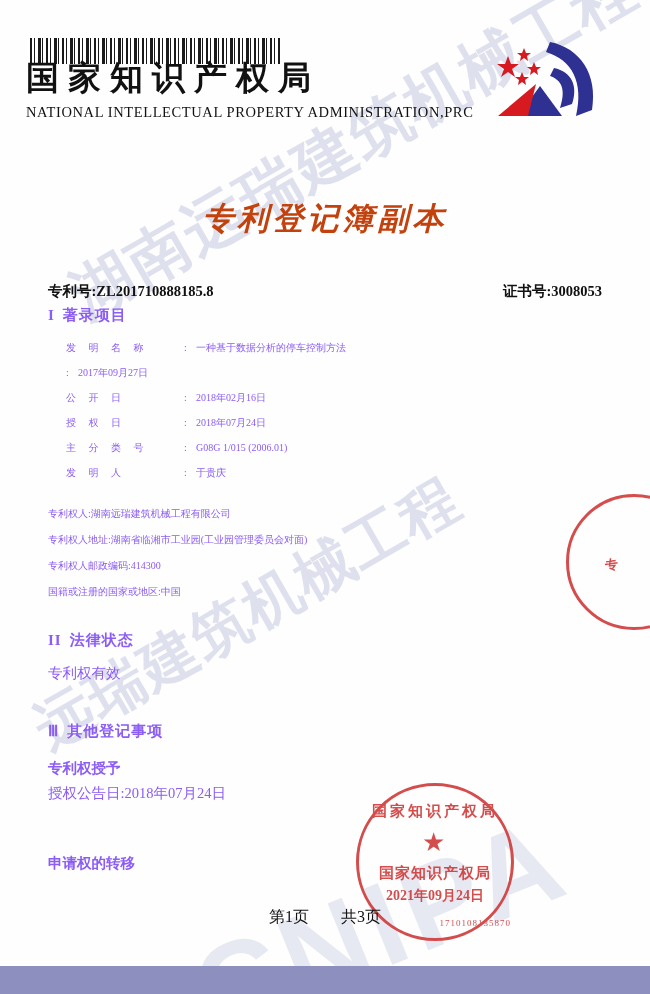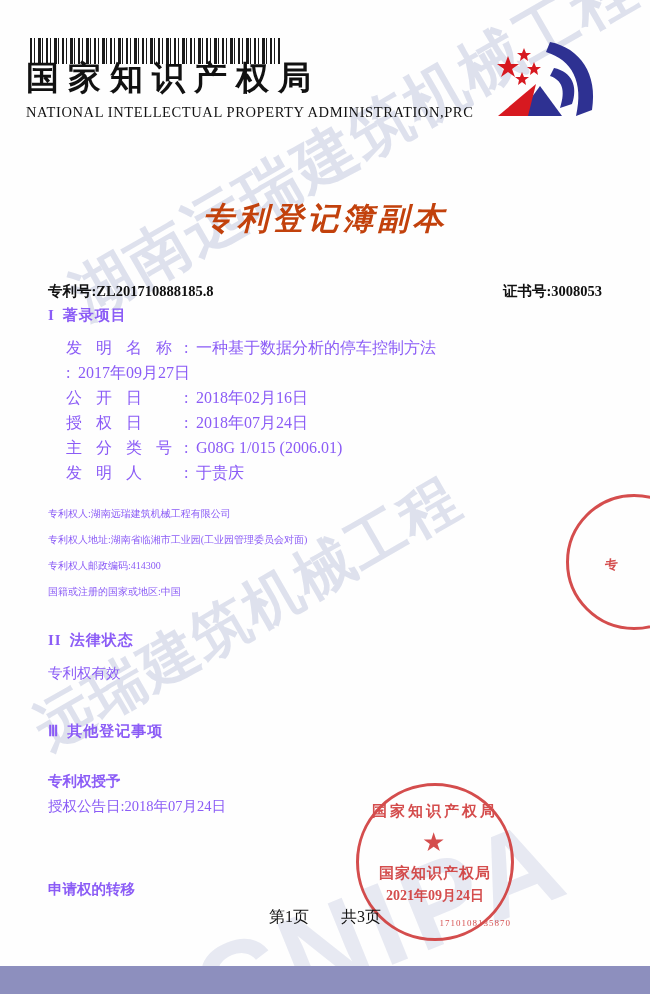--- a/index.html
+++ b/index.html
@@ -143,21 +143,21 @@
     font-weight: bold;
     margin: 0 0 10px 0;
     letter-spacing: 1px;
   }
   .sec-head .numeral { margin-right: 8px; }
 
   .field-list { margin: 0 0 0 18px; }
   .field-row {
     display: flex;
     align-items: flex-end;
-    font-size: 16px;
+    font-size: 10px;
     line-height: 25px;
   }
   .field-label {
     width: 118px;
     letter-spacing: 5px;
     flex: none;
   }
   .field-colon { width: 12px; flex: none; }
   .field-value { flex: 1; }
 
@@ -167,21 +167,21 @@
     line-height: 26px;
   }
 
   .sec2 { margin-top: 26px; }
   .sec2 .status { font-size: 14.5px; line-height: 26px; }
 
   .sec3 { margin-top: 36px; }
   .sub-head {
     font-size: 14.5px;
     font-weight: bold;
-    margin-top: 31px;
+    margin-top: 18px;
   }
   .sub-line {
     font-size: 14.5px;
     line-height: 26px;
     margin-top: 2px;
   }
   .sec3-gap { height: 30px; }
 
   
   .seal {

